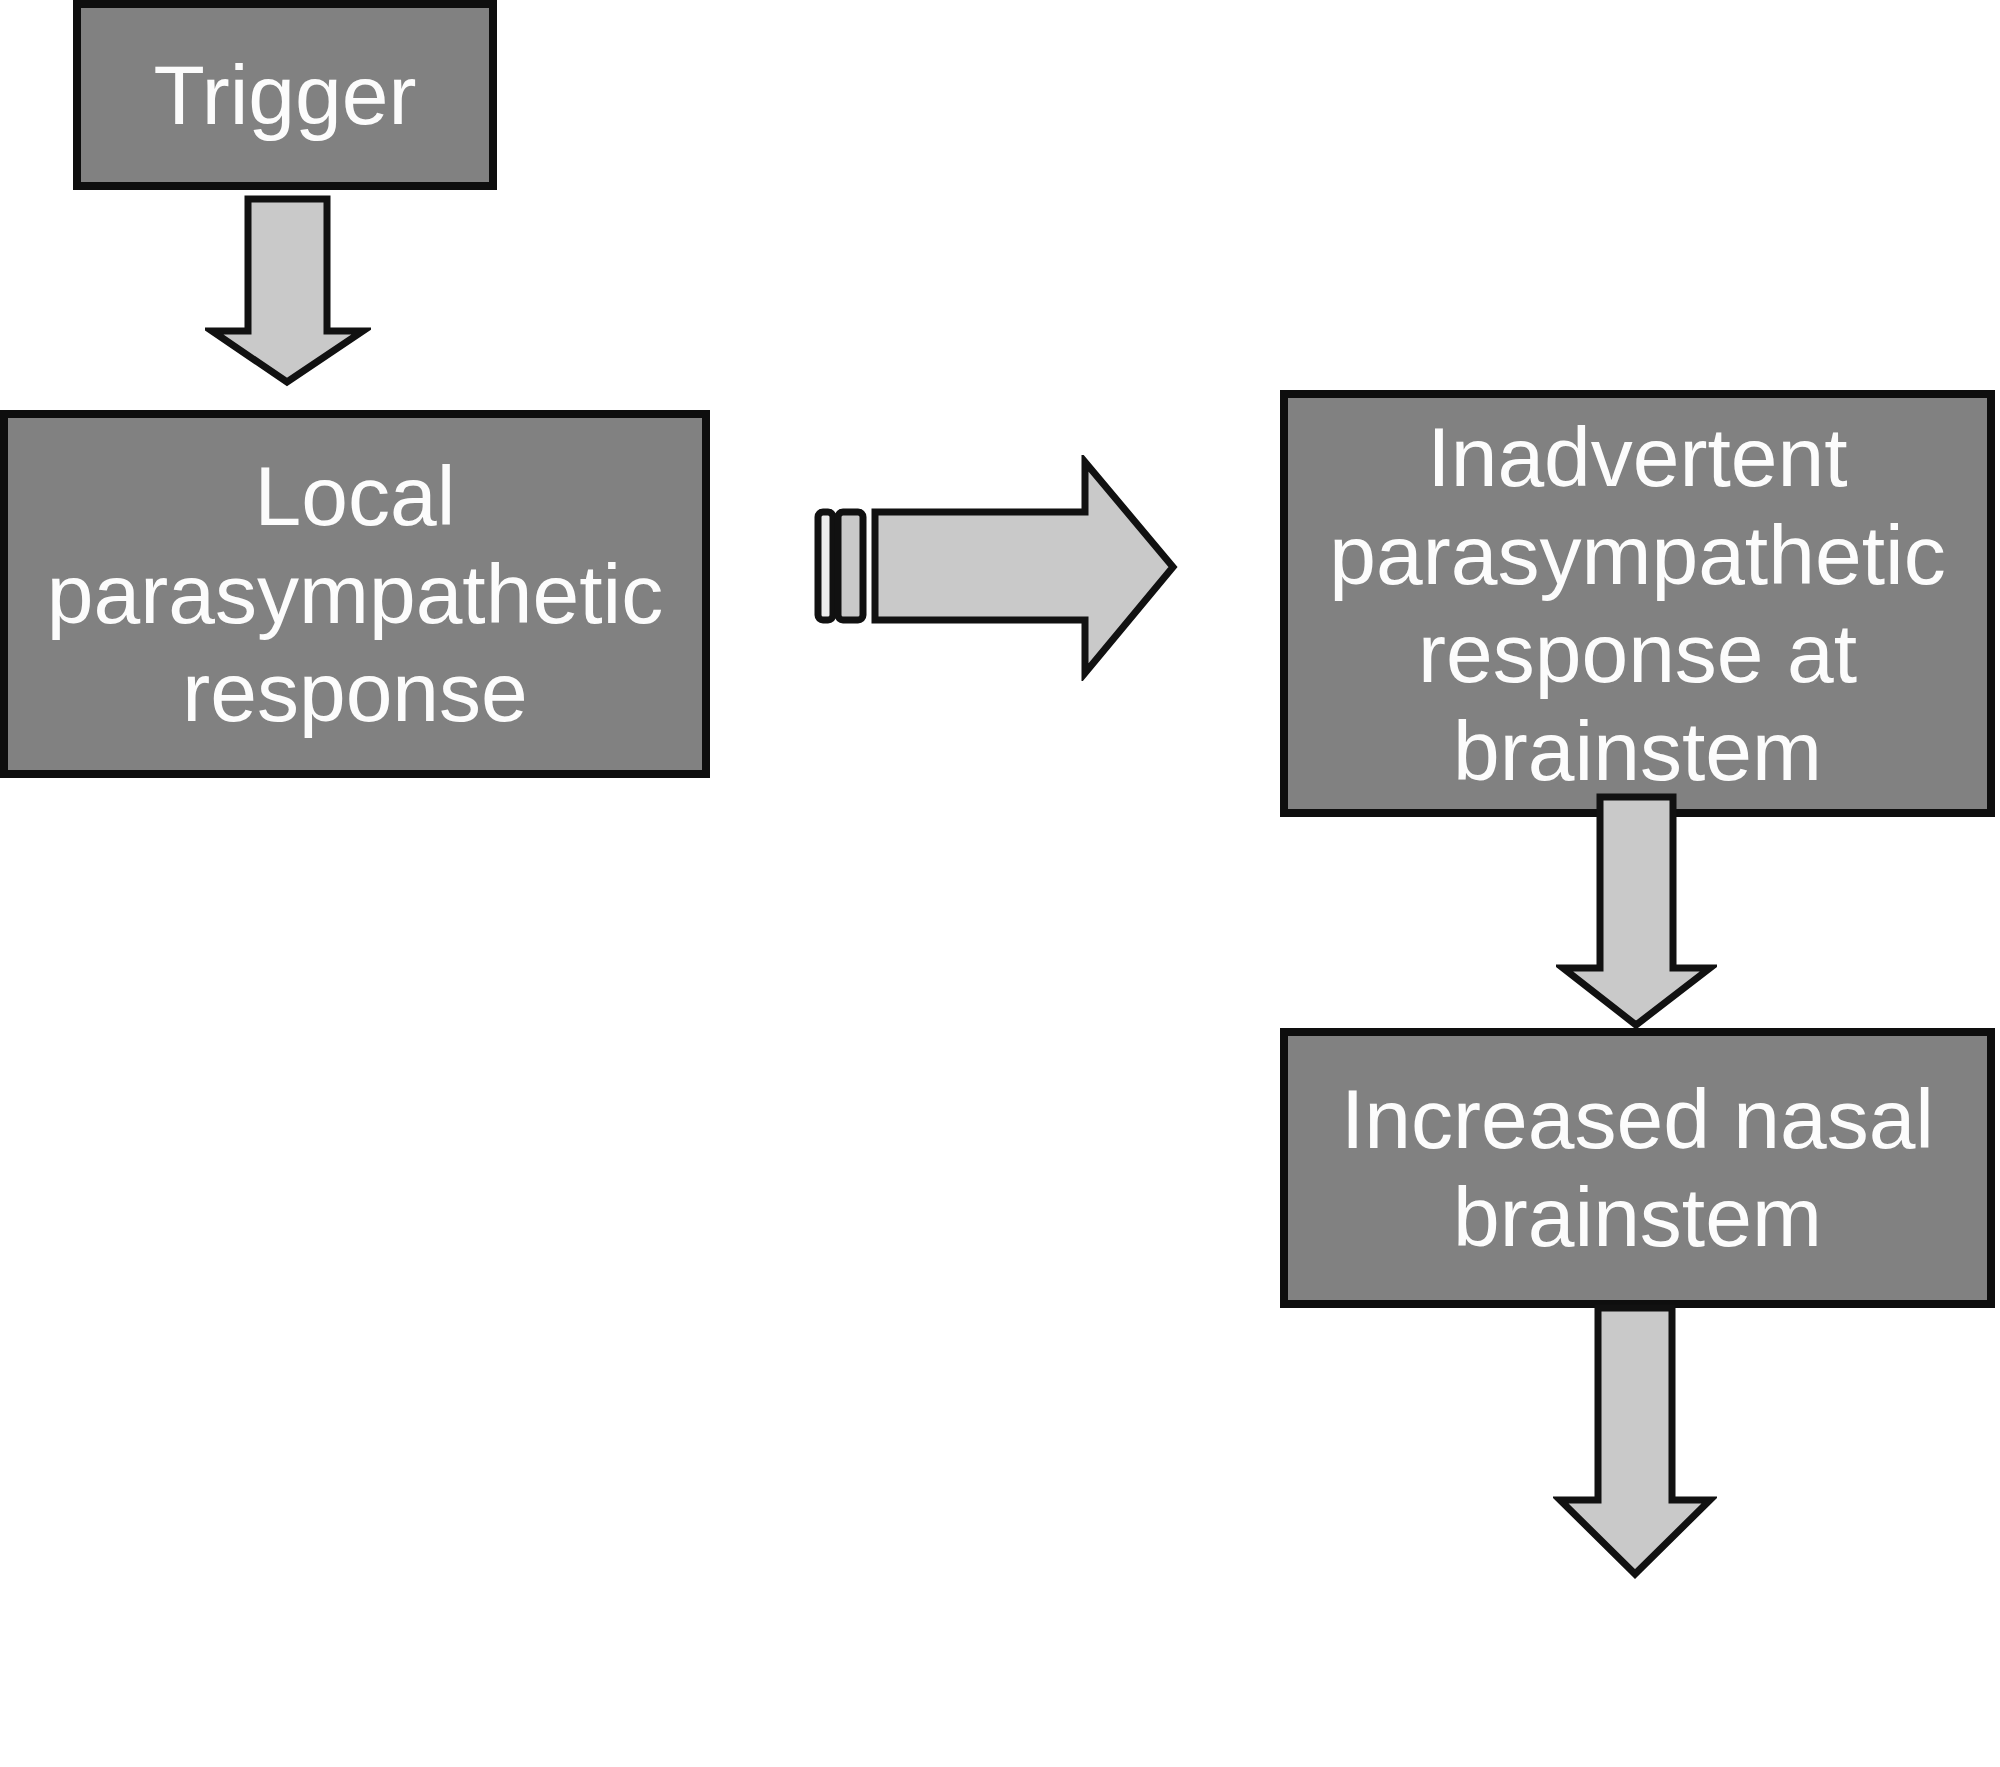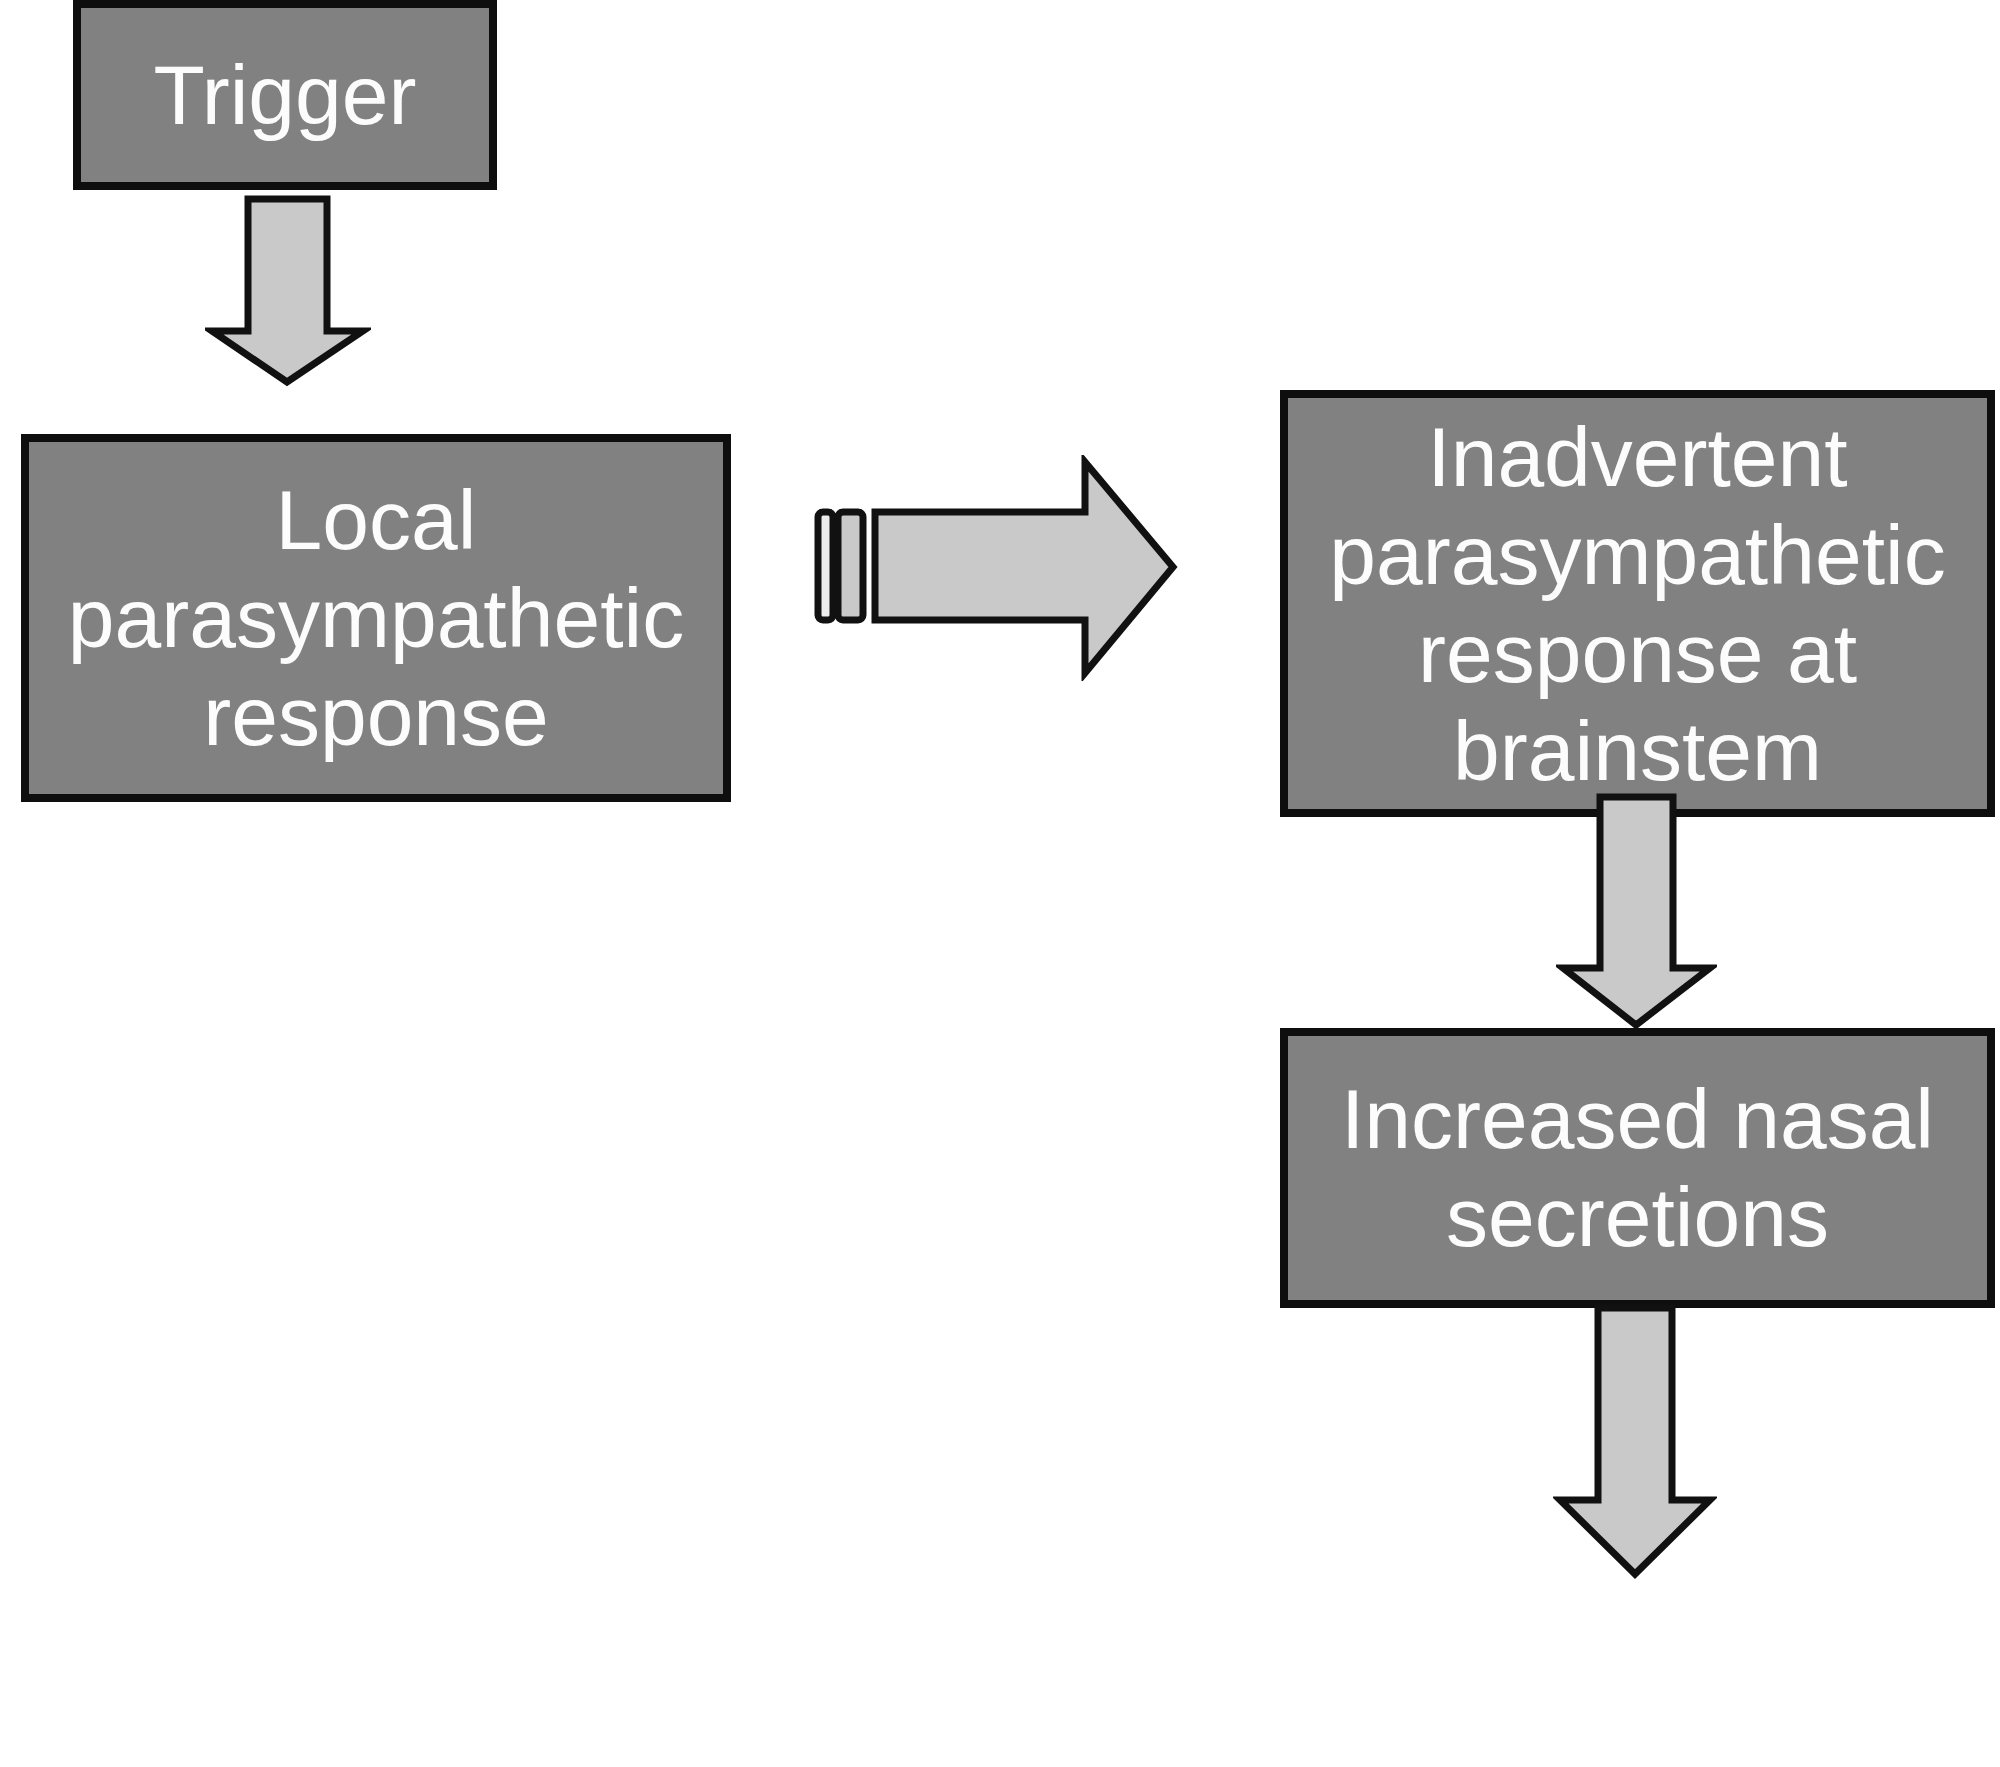--- a/index.html
+++ b/index.html
@@ -24,21 +24,21 @@
     align-items: center;
     justify-content: center;
     text-align: center;
     font-size: 84px;
     line-height: 98px;
     white-space: pre-line;
     letter-spacing: 0px;
   }
   .node .label { display: block; }
   #node-trigger      { left: 73px;   top: 0px;    width: 424px; height: 190px; }
-  #node-local        { left: 0px;    top: 434px;  width: 710px; height: 368px; margin-left: 21px; }
+  #node-local        { left: 0px;    top: 410px;  width: 710px; height: 368px; }
   #node-inadvertent  { left: 1280px; top: 390px;  width: 715px; height: 427px; }
   #node-increased    { left: 1280px; top: 1028px; width: 715px; height: 280px; }
   #node-sneeze       { left: 1416px; top: 1578px; width: 429px; height: 186px; }
   .arrow-svg { position: absolute; display: block; }
   #arrow-a { left: 205px;  top: 192px;  }
   #arrow-b { left: 811px;  top: 455px;  }
   #arrow-c { left: 1556px; top: 793px;  }
   #arrow-d { left: 1553px; top: 1304px; }
 </style>
 </head>
@@ -72,21 +72,21 @@
 response at
 brainstem</span>
   </div>
 
   <svg class="arrow-svg" id="arrow-c" width="161" height="238" viewBox="0 0 161 238">
     <polygon points="44,4 117,4 117,175 154,175 80,232 7,175 44,175" fill="#c9c9c9" stroke="#111111" stroke-width="7" stroke-linejoin="miter"></polygon>
   </svg>
 
   <div class="node" id="node-increased">
     <span class="label">Increased nasal
-secretions</span>
+brainstem</span>
   </div>
 
   <svg class="arrow-svg" id="arrow-d" width="164" height="276" viewBox="0 0 164 276">
     <polygon points="45,4 119,4 119,196 157,196 82,270 7,196 45,196" fill="#c9c9c9" stroke="#111111" stroke-width="7" stroke-linejoin="miter"></polygon>
   </svg>
 
 
 </div>
 
 </body></html>

